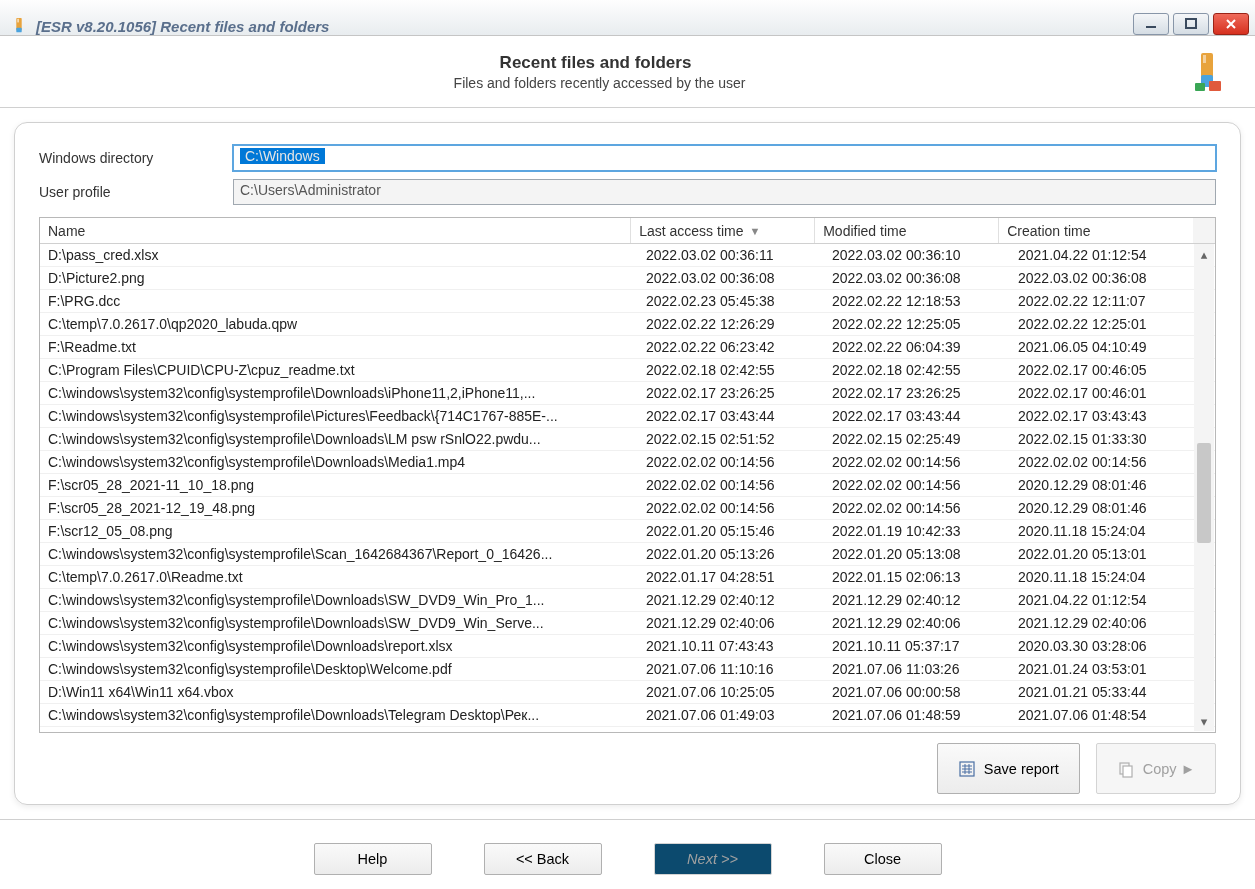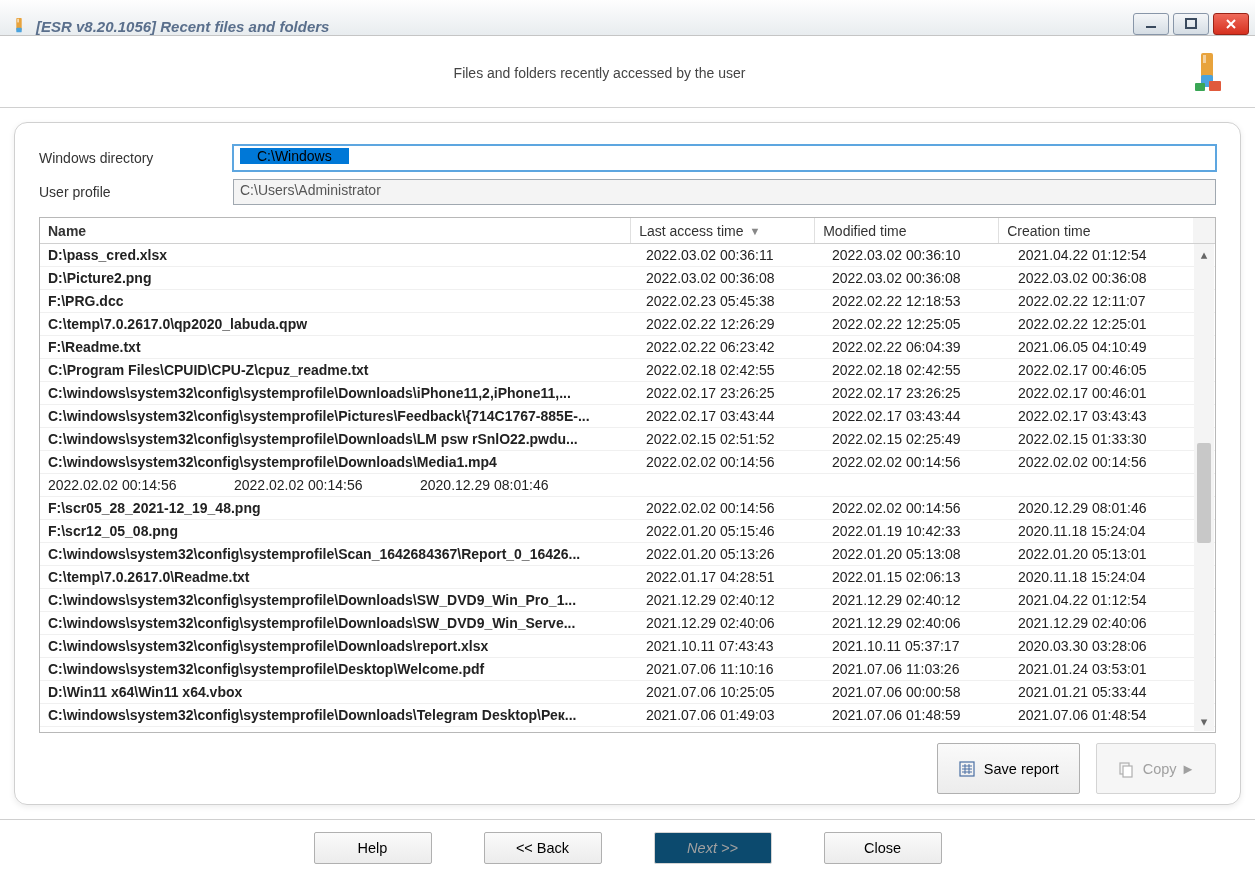--- a/index.html
+++ b/index.html
@@ -91,22 +91,22 @@
   height: 26px;
   border: 1px solid #a0a8b0;
   padding: 2px 6px;
   font-size: 14px;
   font-family: inherit;
   background: #fff;
 }
 .field-input.focused { border-color: #5da6e0; box-shadow: 0 0 0 1px #5da6e0; }
 .field-input .sel {
   background: #0078d7;
-  color: #000000;
-  padding: 0 17px;
+  color: #e5e5e5;
+  padding: 0 5px;
 }
 .field-input.readonly { background: #f4f4f4; color: #555; }
 
 .table-wrap {
   border: 1px solid #b8b8b8;
   margin-top: 12px;
   height: 516px;
   display: flex;
   flex-direction: column;
   position: relative;
@@ -125,21 +125,21 @@
 .th {
   padding: 3px 8px;
   font-size: 14px;
   color: #333;
   border-right: 1px solid #e0e0e0;
   display: flex;
   align-items: center;
   cursor: pointer;
 }
 .th .sort-arrow { margin-left: 6px; color: #888; font-size: 11px; }
-.col-name { width: 598px; font-weight: bold; }
+.col-name { width: 598px; }
 .col-last { width: 186px; }
 .col-mod  { width: 186px; }
 .col-cr   { width: 196px; border-right: none; }
 .col-scroll { width: 22px; border-right: none; background: #f4f4f4; }
 
 .trow {
   display: flex;
   height: 23px;
   align-items: center;
   border-bottom: 1px solid #f0f0f0;
@@ -199,21 +199,21 @@
   background: #f6f6f6;
   border-color: #d4d4d4;
   cursor: default;
 }
 .act-btn svg { width: 18px; height: 18px; }
 
 .bottom-bar {
   height: 56px;
   border-top: 1px solid #d0d0d0;
   display: flex;
-  align-items: center;
+  align-items: flex-end;
   justify-content: center;
   gap: 52px;
   background: #fff;
 }
 .nav-btn {
   width: 118px; height: 32px;
   border: 1px solid #b0b0b0;
   background: linear-gradient(#fafafa, #ececec);
   font-size: 14.5px;
   cursor: pointer;
@@ -251,20 +251,21 @@
     <div class="win-btn close">
       <svg viewBox="0 0 14 14">
           <path d="M3 3 L11 11 M11 3 L3 11" stroke="#fff" stroke-width="2"></path>
         </svg>
     </div>
   </div>
 </div>
 
 <div class="header">
   <div class="header-center">
+    <div class="header-title">Recent files and folders</div>
     <div class="header-subtitle">Files and folders recently accessed by the user</div>
   </div>
   <svg class="logo-icon" viewBox="0 0 34 42">
     <rect x="10" y="2" width="12" height="30" rx="2" fill="#e8a33c"></rect>
     <rect x="10" y="24" width="12" height="12" rx="2" fill="#4aa3df"></rect>
     <rect x="12" y="4" width="3" height="8" fill="#fff" opacity="0.5"></rect>
     <rect x="4" y="32" width="10" height="8" rx="1" fill="#3aa655"></rect>
     <rect x="18" y="30" width="12" height="10" rx="1" fill="#e05a3c"></rect>
   </svg>
 </div>
@@ -354,20 +355,21 @@
           <div class="td col-mod">2022.02.15 02:25:49</div>
           <div class="td col-cr">2022.02.15 01:33:30</div>
         </div>
         <div class="trow">
           <div class="td col-name">C:\windows\system32\config\systemprofile\Downloads\Media1.mp4</div>
           <div class="td col-last">2022.02.02 00:14:56</div>
           <div class="td col-mod">2022.02.02 00:14:56</div>
           <div class="td col-cr">2022.02.02 00:14:56</div>
         </div>
         <div class="trow">
+          <div class="td col-name">F:\scr05_28_2021-11_10_18.png</div>
           <div class="td col-last">2022.02.02 00:14:56</div>
           <div class="td col-mod">2022.02.02 00:14:56</div>
           <div class="td col-cr">2020.12.29 08:01:46</div>
         </div>
         <div class="trow">
           <div class="td col-name">F:\scr05_28_2021-12_19_48.png</div>
           <div class="td col-last">2022.02.02 00:14:56</div>
           <div class="td col-mod">2022.02.02 00:14:56</div>
           <div class="td col-cr">2020.12.29 08:01:46</div>
         </div>

